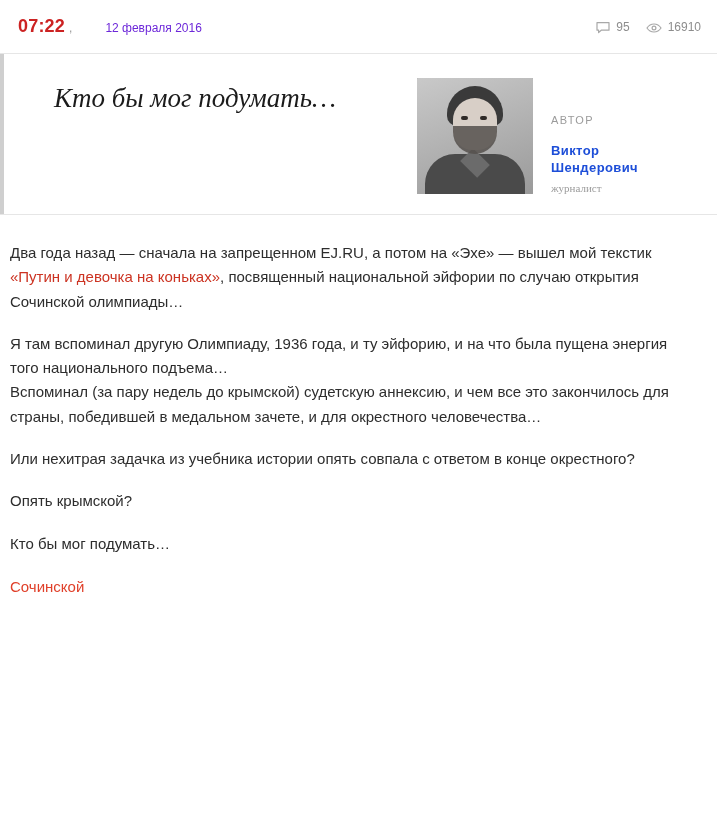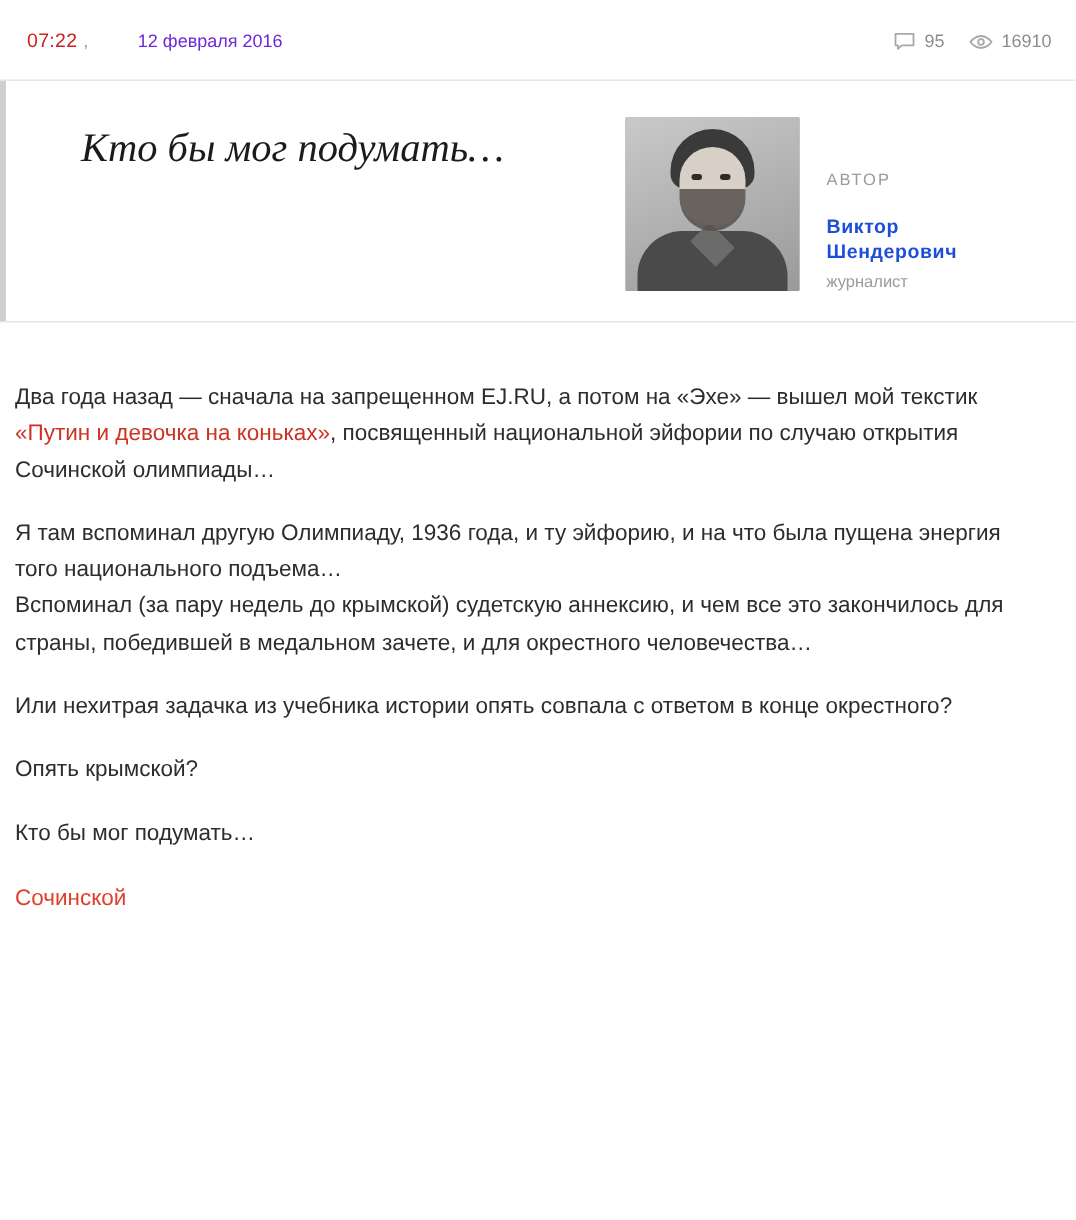--- a/index.html
+++ b/index.html
@@ -35,22 +35,22 @@
     box-sizing: border-box;
   }
   .meta-left {
     display: flex;
     align-items: baseline;
     gap: 4px;
     font-size: 12px;
   }
   .meta-time {
     color: #cc2222;
-    font-weight: normal;
-    font-size: 13px;
+    font-weight: bold;
+    font-size: 18px;
     letter-spacing: .2px;
   }
   .meta-sep {
     color: #9b9b9b;
     font-size: 12px;
   }
   .meta-date {
     color: #6d28d9;
     font-size: 12px;
     margin-left: 29px;
@@ -183,32 +183,33 @@
     font-weight: bold;
     color: #1d4ed8;
     letter-spacing: .4px;
     line-height: 1.35;
     max-width: 130px;
   }
   .author-role {
     font-size: 11px;
     color: #9b9b9b;
     margin-top: 5px;
+    font-family: Liberation Serif, serif;
   }
 
   
   .article {
     padding: 22px 18px 0 10px;
     box-sizing: border-box;
   }
   .para {
     font-size: 15px;
     line-height: 1.62;
     color: #2d2d2d;
-    margin: 16px 0 18px 0;
+    margin: 4px 0 18px 0;
     max-width: 690px;
   }
   .para:last-child { margin-bottom: 0; }
   .inline-link {
     color: #cc3322;
     text-decoration: none;
   }
   .original-link {
     display: inline-block;
     color: #e0402a;

